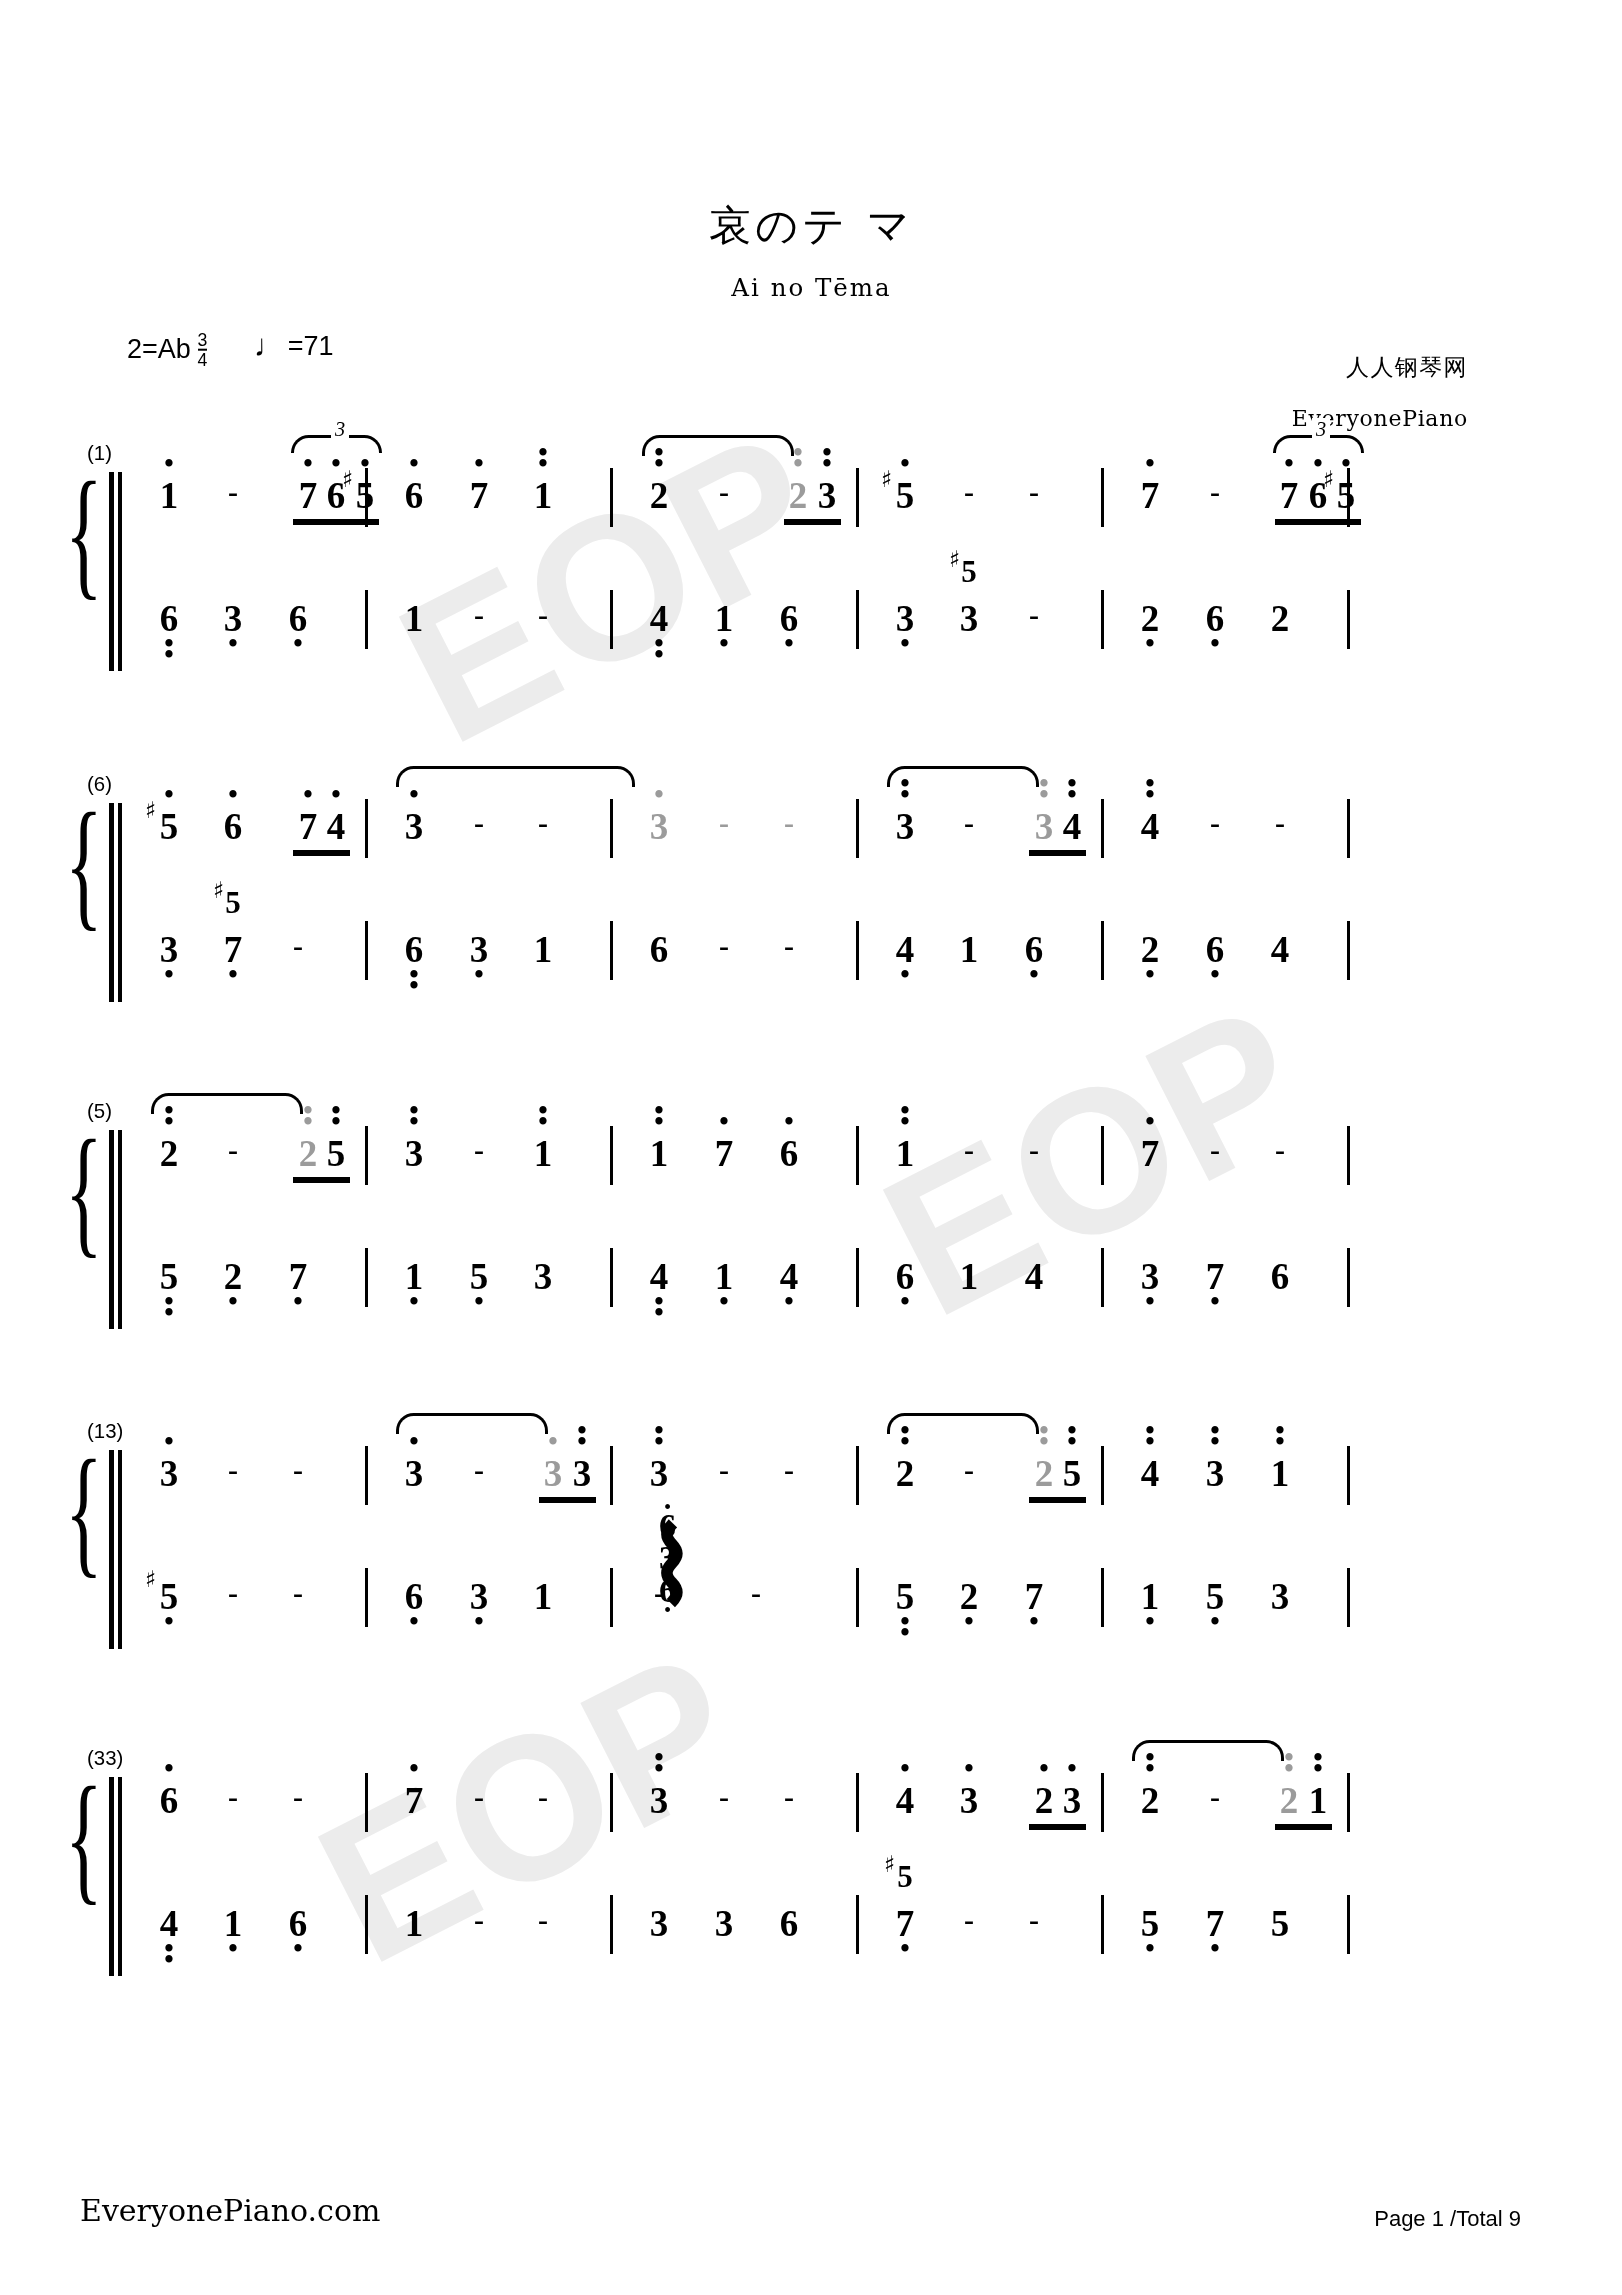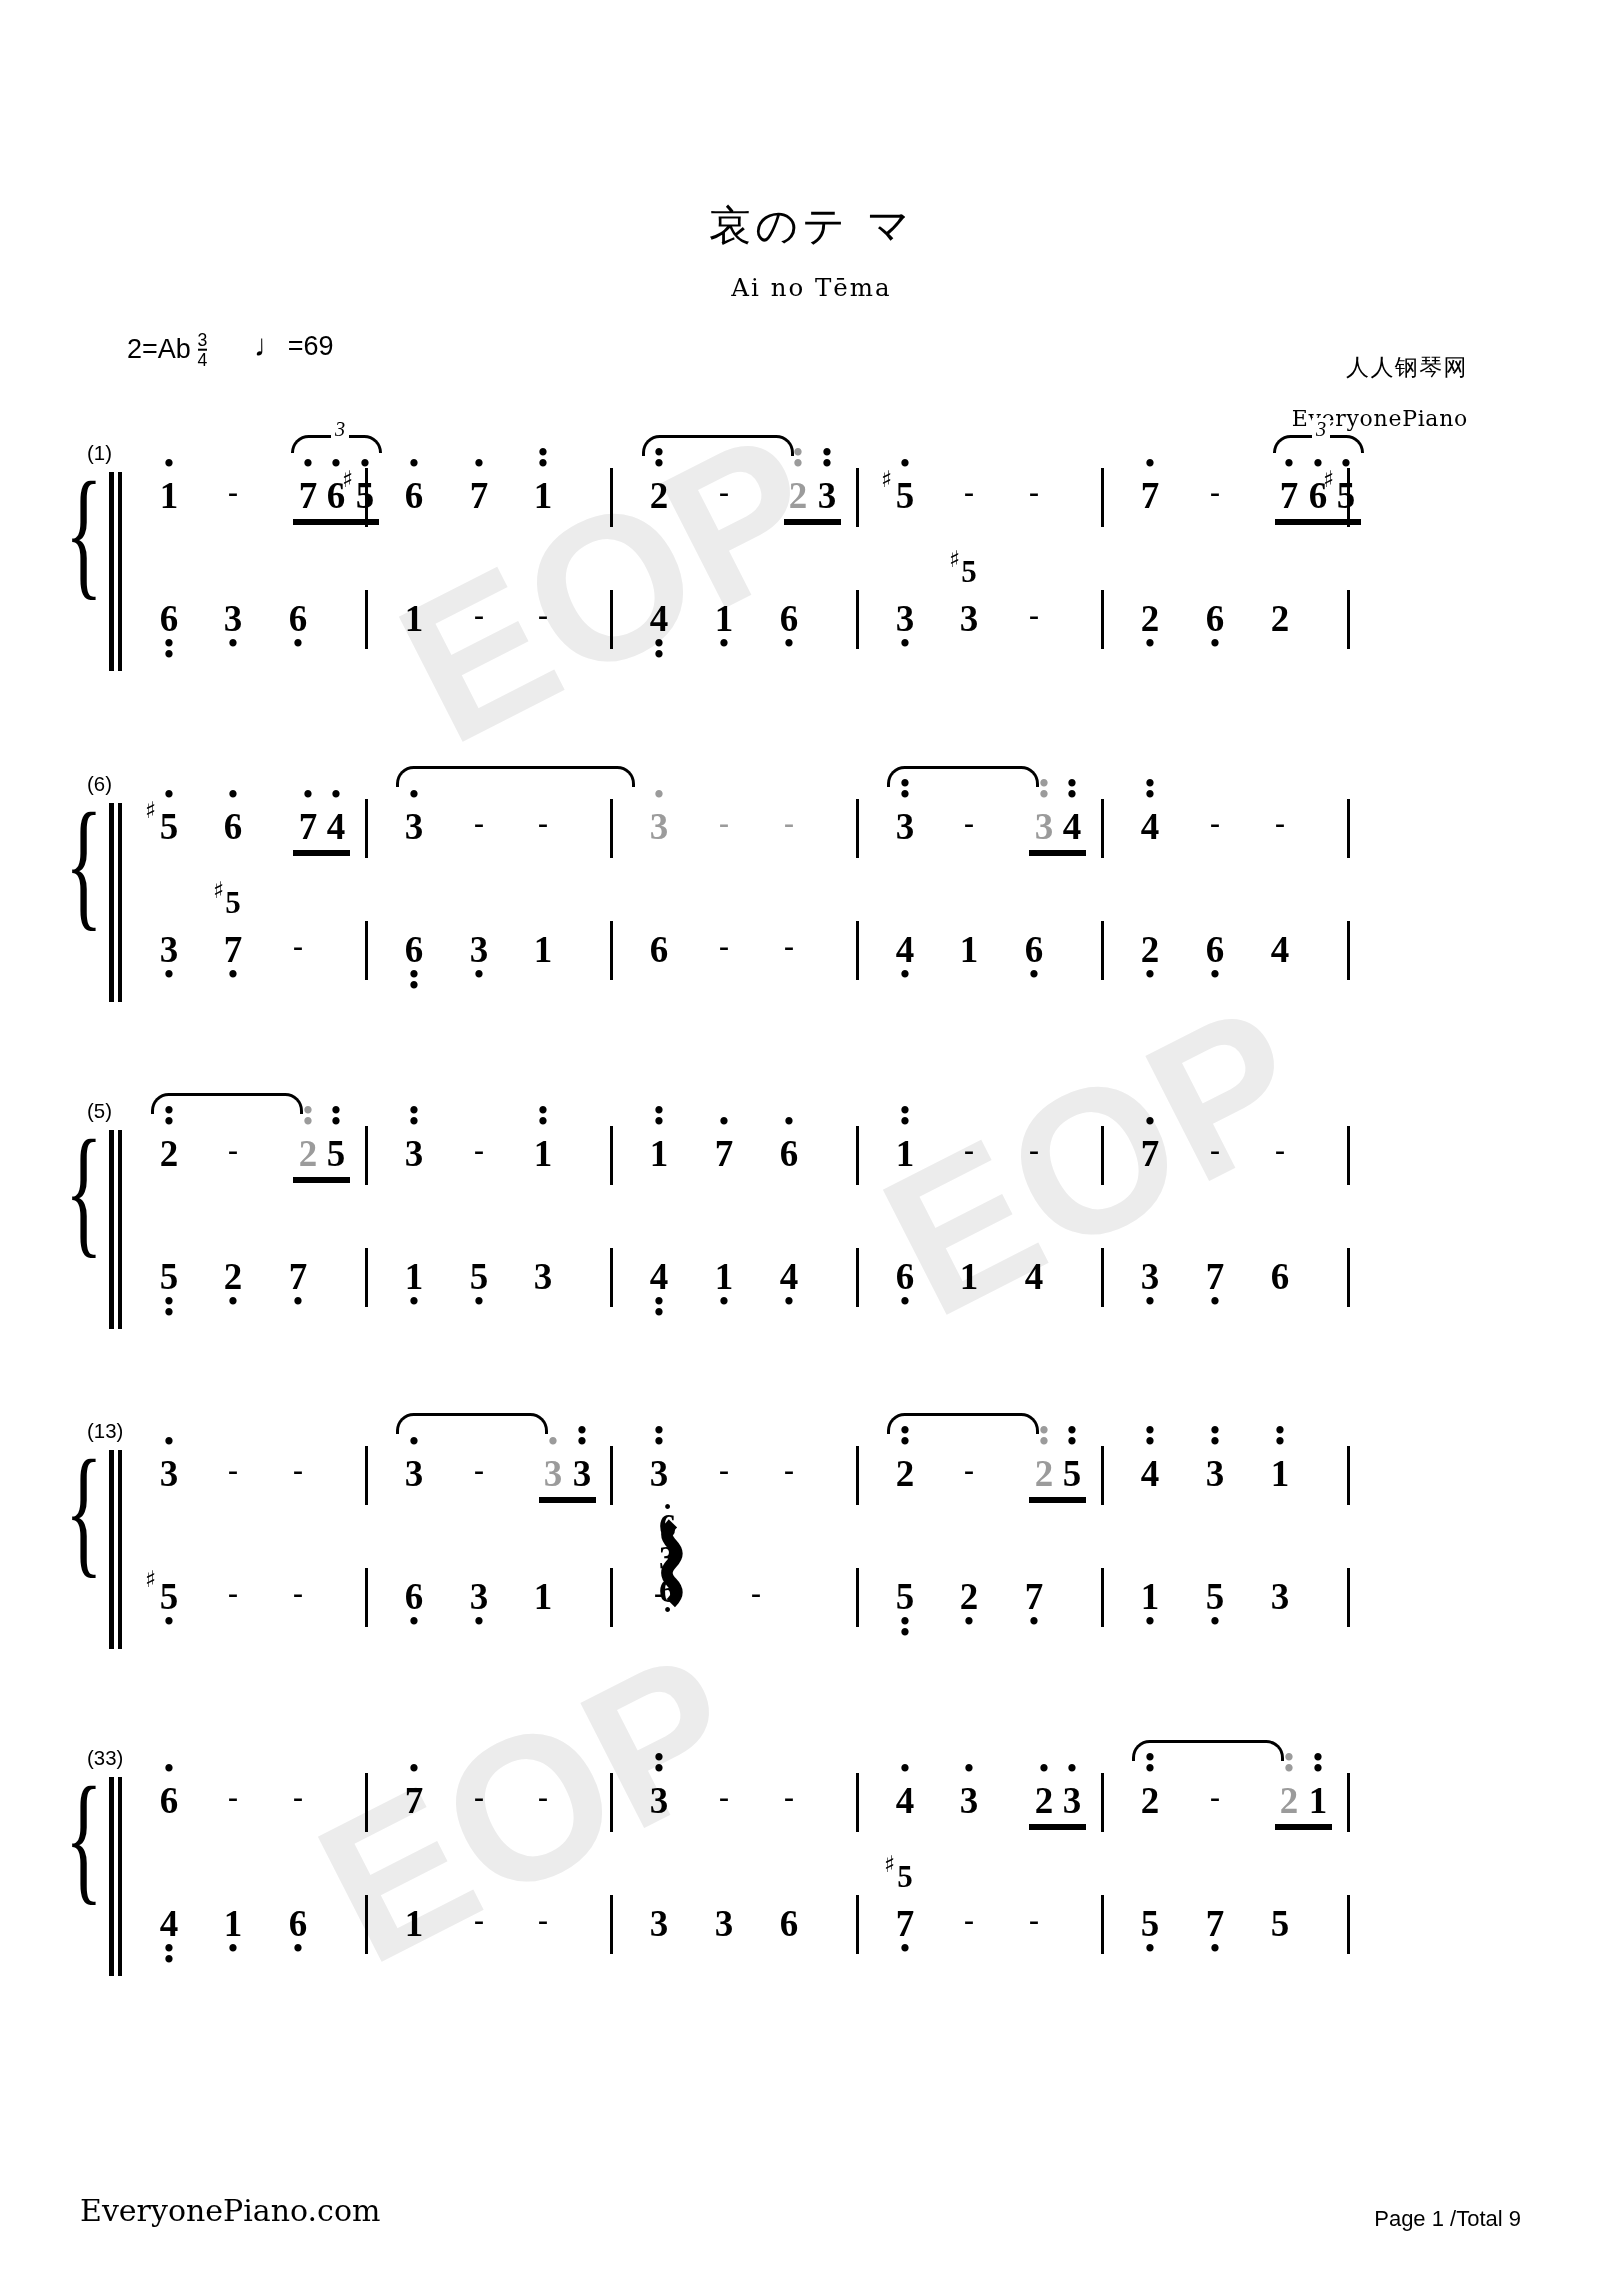--- a/index.html
+++ b/index.html
@@ -57,21 +57,21 @@
 
 <div class="keyinfo">
   <span>2=Ab</span>
   <span class="frac">
     <span class="num">3</span>
     <span class="den">4</span>
   </span>
 </div>
 <div class="tempo">
   <span class="qnote">♩</span>
-  <span>=69</span>
+  <span>=71</span>
 </div>
 
 <div class="credit-cn">人人钢琴网</div>
 <div class="credit-en">EveryonePiano</div>
 
 <div id="score-root">
     <div class="system" style="top: 477px;">
       <div class="meas-no" style="left: -15px; top: -35px;">(1)</div>
       <div class="brace" style="left: -37px; top: -15px;">{</div>
       <div class="startbar" style="left: 6.8px; top: -5.5px; height: 199px; width: 4.8px;"></div>

